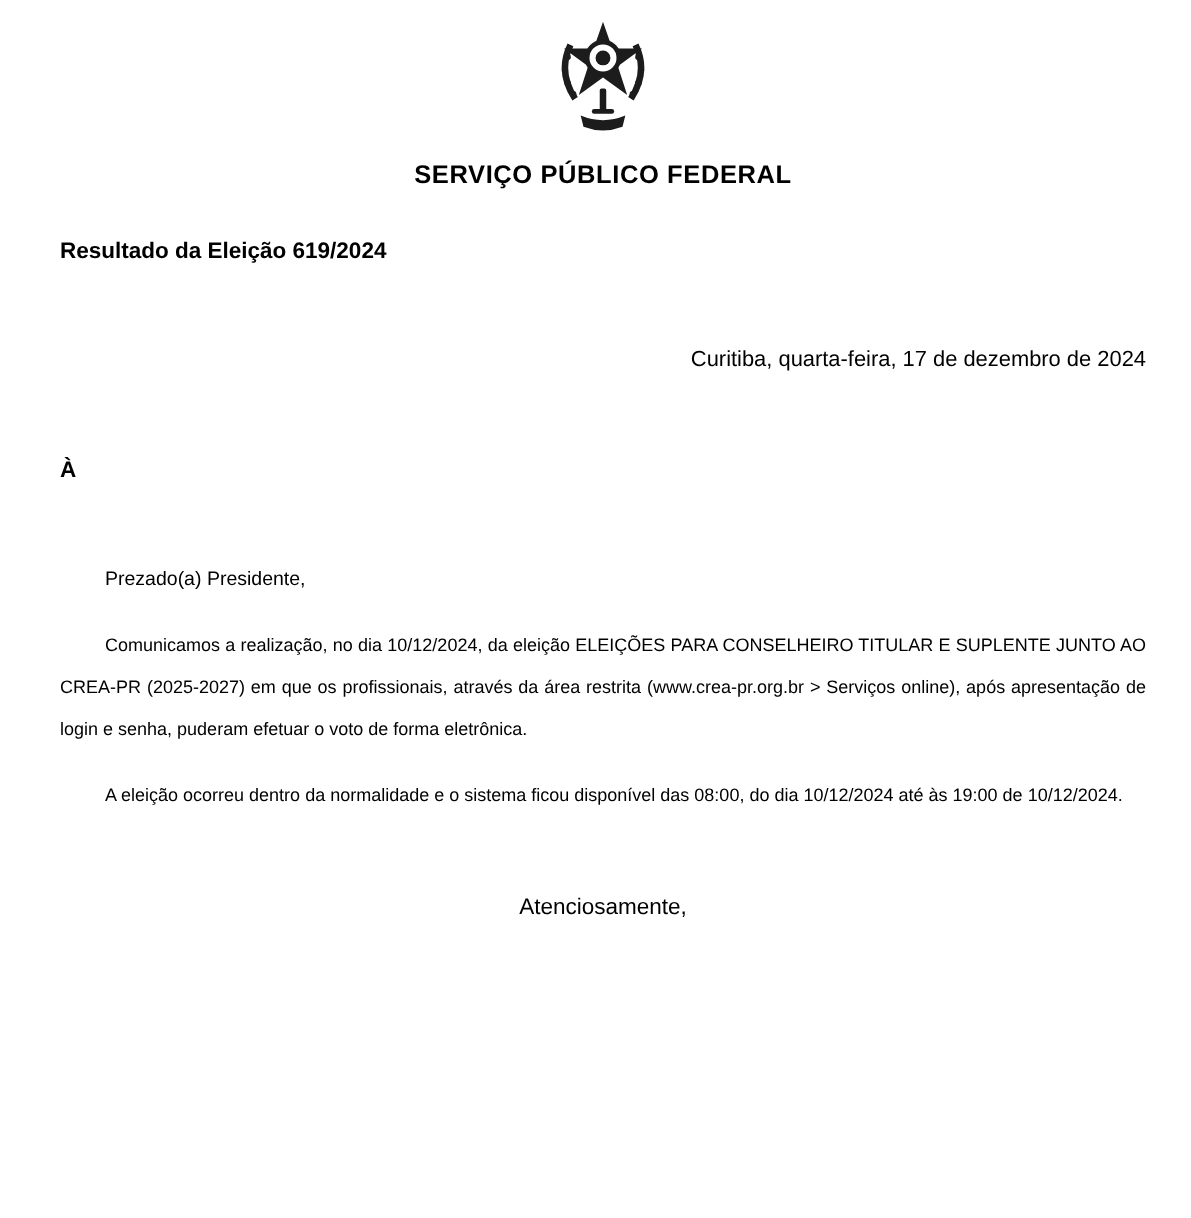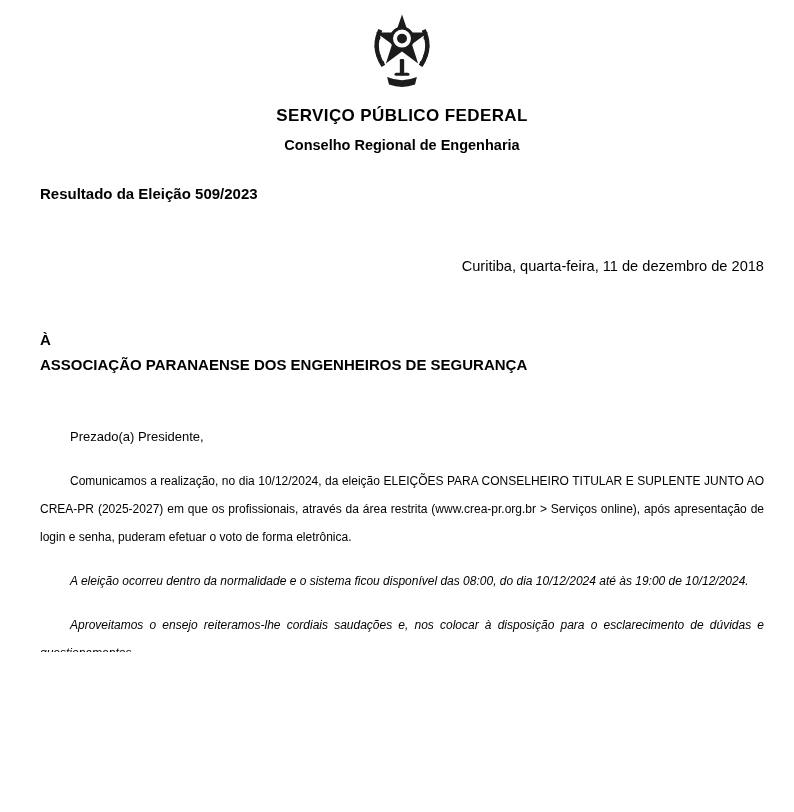--- a/index.html
+++ b/index.html
@@ -52,21 +52,21 @@
     font-size: 13px;
     text-indent: 30px;
   }
   .body-para {
     margin-top: 23px;
     font-size: 12px;
     line-height: 28px;
     text-align: justify;
     text-indent: 30px;
   }
-  .body-para.tight { margin-top: 16px; font-style: italic; }
+  .body-para.tight { margin-top: 16px; }
   .closing {
     margin-top: 52px;
     text-align: center;
     font-size: 15px;
   }
 </style>
 </head>
 <body>
 
 <div class="page">
@@ -92,33 +92,30 @@
         <circle cx="50" cy="39" r="17" fill="#ffffff" stroke="#1c1c1c" stroke-width="5"></circle>
         <circle cx="50" cy="39" r="8" fill="#1c1c1c"></circle>
 
         <rect x="46.5" y="72" width="7" height="26" rx="2" fill="#1c1c1c"></rect>
         <rect x="38" y="94" width="24" height="5" rx="2.5" fill="#1c1c1c"></rect>
 
         <path d="M26 101 Q50 111 74 101 L71 113 Q50 121 29 113 Z" fill="#1c1c1c"></path>
       </svg>
     </span>
     <div class="org-title">SERVIÇO PÚBLICO FEDERAL</div>
-    <div class="org-sub">Conselho Regional de Engenharia</div>
   </div>
 
-  <div class="doc-title">Resultado da Eleição 509/2023</div>
+  <div class="doc-title">Resultado da Eleição 619/2024</div>
 
-  <div class="dateline">Curitiba, quarta-feira, 11 de dezembro de 2018</div>
+  <div class="dateline">Curitiba, quarta-feira, 17 de dezembro de 2024</div>
 
   <div class="recipient-block">
     <div>À</div>
-    <div>ASSOCIAÇÃO PARANAENSE DOS ENGENHEIROS DE SEGURANÇA</div>
   </div>
 
   <p class="salutation">Prezado(a) Presidente,</p>
 
   <p class="body-para">Comunicamos a realização, no dia 10/12/2024, da eleição ELEIÇÕES PARA CONSELHEIRO TITULAR E SUPLENTE JUNTO AO CREA-PR (2025-2027) em que os profissionais, através da área restrita (www.crea-pr.org.br &gt; Serviços online), após apresentação de login e senha, puderam efetuar o voto de forma eletrônica.</p>
   <p class="body-para tight">A eleição ocorreu dentro da normalidade e o sistema ficou disponível das 08:00, do dia 10/12/2024 até às 19:00 de 10/12/2024.</p>
-  <p class="body-para tight">Aproveitamos o ensejo reiteramos-lhe cordiais saudações e, nos colocar à disposição para o esclarecimento de dúvidas e questionamentos.</p>
 
   <div class="closing">Atenciosamente,</div>
 
 </div>
 
 </body></html>

